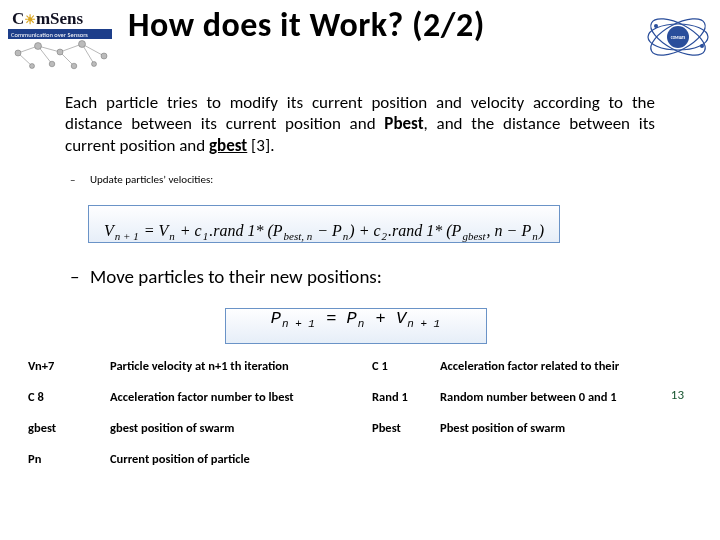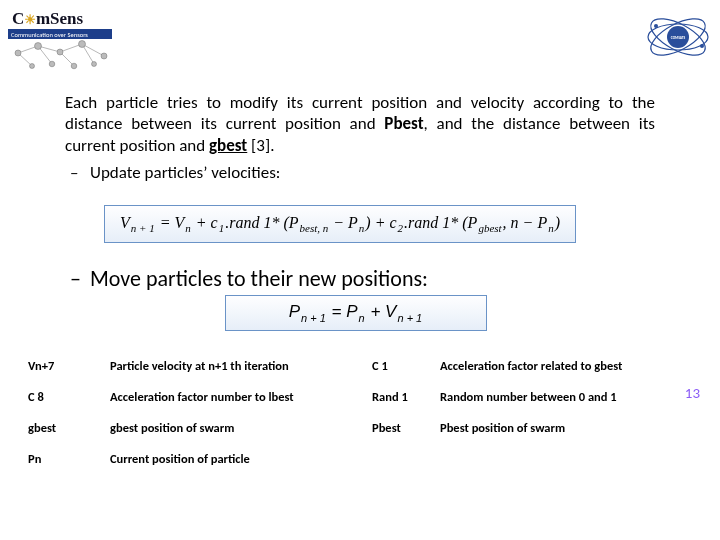--- a/index.html
+++ b/index.html
@@ -3,33 +3,33 @@
 <meta charset="utf-8">
 <style>
   html,body{margin:0;padding:0;width:720px;height:540px;background:#fff;font-family:Calibri,Arial,sans-serif;color:#000;overflow:hidden}
   .slide{position:relative;width:720px;height:416px;box-sizing:border-box}
   .logo-left{position:absolute;left:8px;top:8px}
   .logo-right{position:absolute;right:8px;top:14px}
   .title{position:absolute;left:128px;top:4px;font-size:34px;font-weight:700;letter-spacing:0.5px}
   .body-text{position:absolute;left:65px;top:92px;width:590px;font-size:17px;line-height:1.25;text-align:justify}
   .pbest{font-weight:700}
   .gbest{font-weight:700;text-decoration:underline}
-  .bullet1{position:absolute;left:90px;top:162px;font-size:17px}
+  .bullet1{position:absolute;left:90px;top:173px;font-size:11px}
   .bullet1::before,.bullet2::before{content:"–";position:absolute;left:-20px}
-  .bullet2{position:absolute;left:90px;top:265px;font-size:22px}
-  .formula-box1{position:absolute;left:104px;top:205px;width:470px;height:36px;border:1px solid #6a93c7;background:linear-gradient(#fefeff,#e6eef8);display:flex;align-items:center;justify-content:center;font-family:'Times New Roman',serif;font-size:16px;font-style:italic}
-  .formula-box2{position:absolute;left:225px;top:295px;width:260px;height:34px;border:1px solid #6a93c7;background:linear-gradient(#fefeff,#e6eef8);display:flex;align-items:center;justify-content:center;font-family:Liberation Sans, sans-serif;font-size:17px;font-style:italic}
+  .bullet2{position:absolute;left:90px;top:265px;font-size:19px}
+  .formula-box1{position:absolute;left:88px;top:205px;width:470px;height:36px;border:1px solid #6a93c7;background:linear-gradient(#fefeff,#e6eef8);display:flex;align-items:flex-end;justify-content:center;font-family:'Times New Roman',serif;font-size:16px;font-style:italic}
+  .formula-box2{position:absolute;left:225px;top:308px;width:260px;height:34px;border:1px solid #6a93c7;background:linear-gradient(#fefeff,#e6eef8);display:flex;align-items:flex-start;justify-content:center;font-family:Liberation Mono, monospace;font-size:17px;font-style:italic}
   .formula-box1 sub,.formula-box2 sub{font-size:11px;font-style:italic;padding:0 1px}
   .defs{position:absolute;left:22px;top:350px;width:676px;border-collapse:collapse;font-size:12.5px}
   .defs td{padding:8px 6px;vertical-align:middle}
   .defs td.k{font-weight:700;width:70px}
   .defs td.v{font-weight:700;width:250px}
   .defs td.k2{font-weight:700;width:56px}
   .defs td.v2{font-weight:700}
-  .pagenum{position:absolute;right:20px;bottom:14px;font-size:15px;color:#8b5cf6}
+  .pagenum{position:absolute;right:36px;bottom:14px;font-size:13px;color:#14532d}
   .comsats-ring{stroke:#2a4e9b;fill:none}
 </style>
 </head>
 <body>
 
 <div class="slide">
 
   <div class="logo-left">
     <svg width="110" height="62">
       <text x="4" y="16" font-family="Georgia,serif" font-size="17" font-weight="700" fill="#112">C<tspan fill="#daa520" font-size="13">☀</tspan>mSens</text>
@@ -64,20 +64,21 @@
       <ellipse cx="34" cy="23" rx="30" ry="13" class="comsats-ring" stroke-width="1.2"></ellipse>
       <ellipse cx="34" cy="23" rx="30" ry="13" class="comsats-ring" stroke-width="1.2" transform="rotate(28 34 23)"></ellipse>
       <ellipse cx="34" cy="23" rx="30" ry="13" class="comsats-ring" stroke-width="1.2" transform="rotate(-28 34 23)"></ellipse>
       <circle cx="34" cy="23" r="11" fill="#2a4e9b"></circle>
       <text x="34" y="25" text-anchor="middle" font-size="3.6" fill="#fff" font-weight="700">COMSATS</text>
       <circle cx="12" cy="12" r="2" fill="#2a4e9b"></circle>
         <circle cx="58" cy="32" r="2" fill="#2a4e9b"></circle>
     </svg>
   </div>
 
+  <div class="title">How does it Work? (2/2)</div>
 
   <div class="body-text">
     <span>Each particle tries to modify its current position and velocity according to the distance between its current position and </span><span class="pbest">Pbest</span><span>, and the distance between its current position and </span><span class="gbest">gbest</span><span> [3].</span>
   </div>
 
   <div class="bullet1">Update particles’ velocities:</div>
 
   <div class="formula-box1">
     <span>
       <span>V</span><sub>n + 1</sub><span> = </span><span>V</span><sub>n</sub><span> + c</span><sub>1</sub><span>.rand 1* (P</span><sub>best, n</sub><span> − P</span><sub>n</sub><span>) + c</span><sub>2</sub><span>.rand 1* (P</span><sub>gbest</sub><span>, n − P</span><sub>n</sub><span>)</span>
@@ -91,21 +92,21 @@
       <span>P</span><sub>n + 1</sub><span> = </span><span>P</span><sub>n</sub><span> + V</span><sub>n + 1</sub>
     </span>
   </div>
 
   <table class="defs">
     <tbody>
         <tr>
           <td class="k">Vn+7</td>
           <td class="v">Particle velocity at n+1 th iteration</td>
           <td class="k2">C 1</td>
-          <td class="v2">Acceleration factor related to gbest</td>
+          <td class="v2">Acceleration factor related to their</td>
         </tr>
         <tr>
           <td class="k">C 8</td>
           <td class="v">Acceleration factor number to lbest</td>
           <td class="k2">Rand 1</td>
           <td class="v2">Random number between 0 and 1</td>
         </tr>
         <tr>
           <td class="k">gbest</td>
           <td class="v">gbest position of swarm</td>

